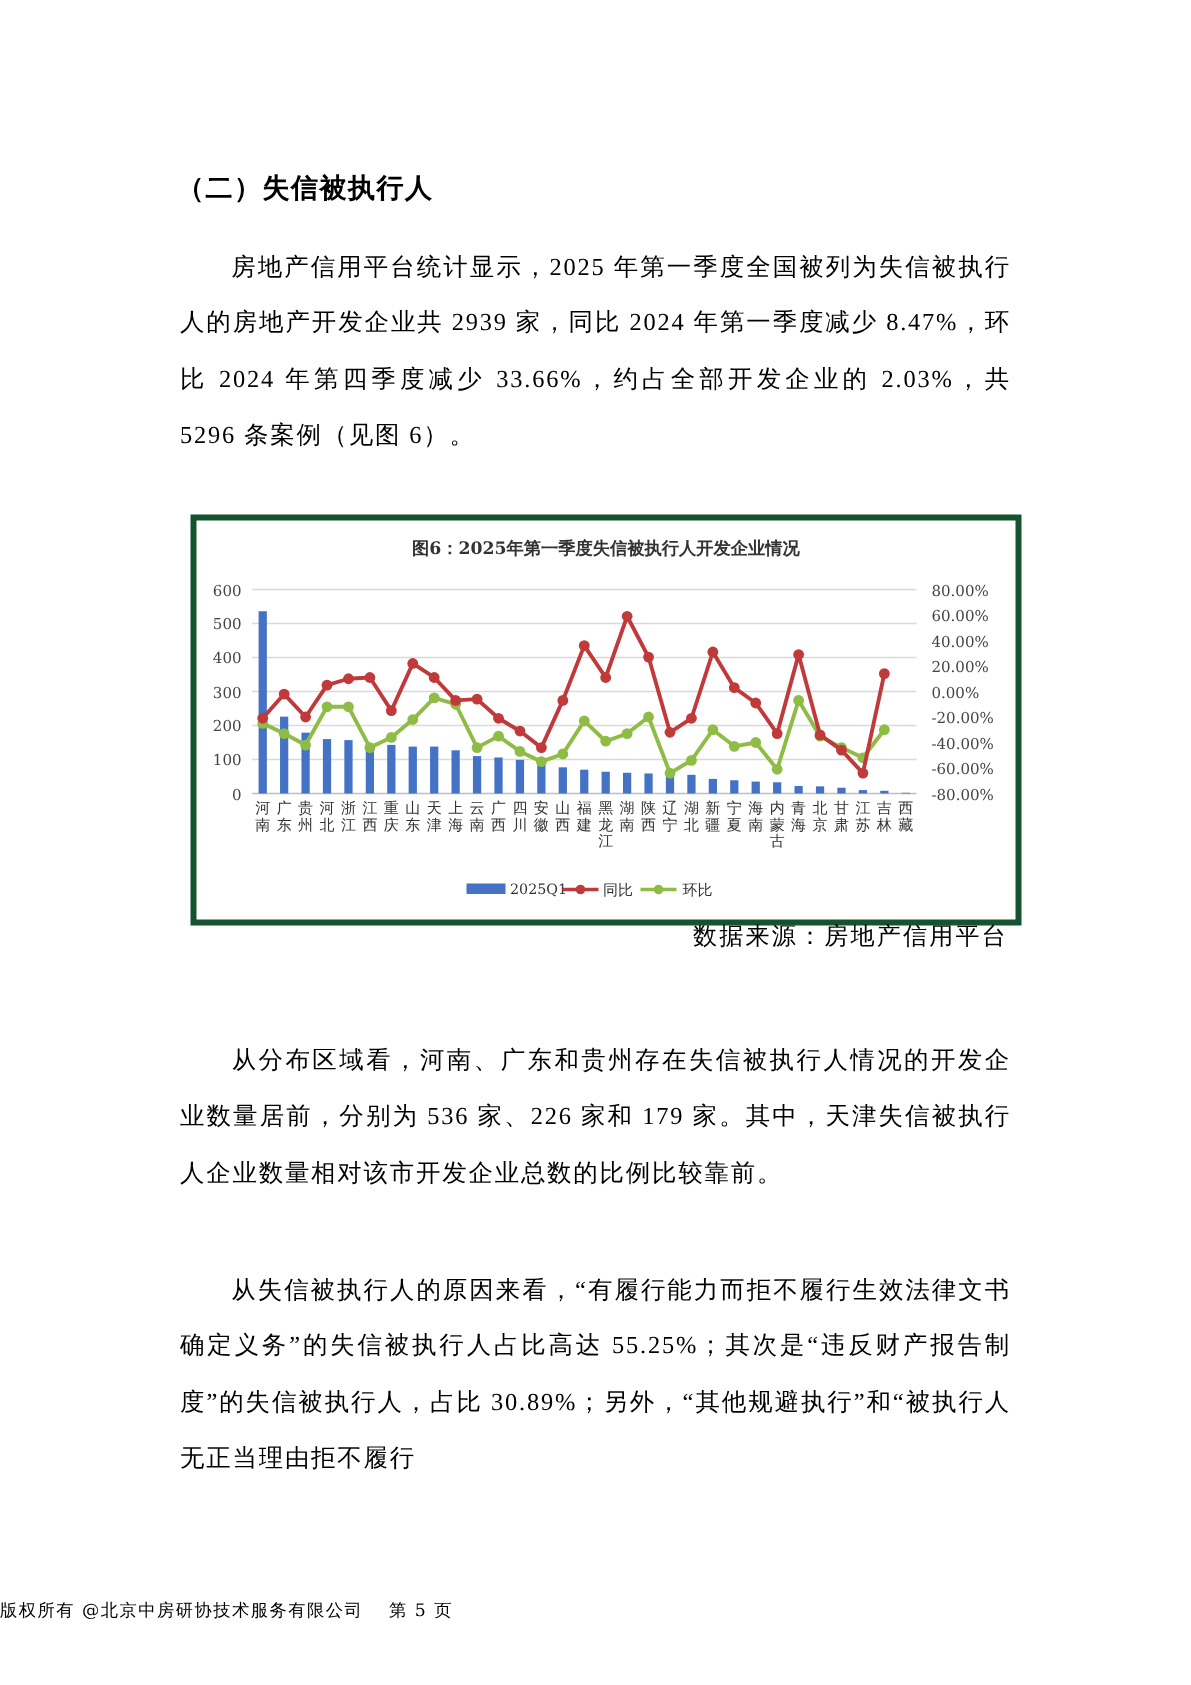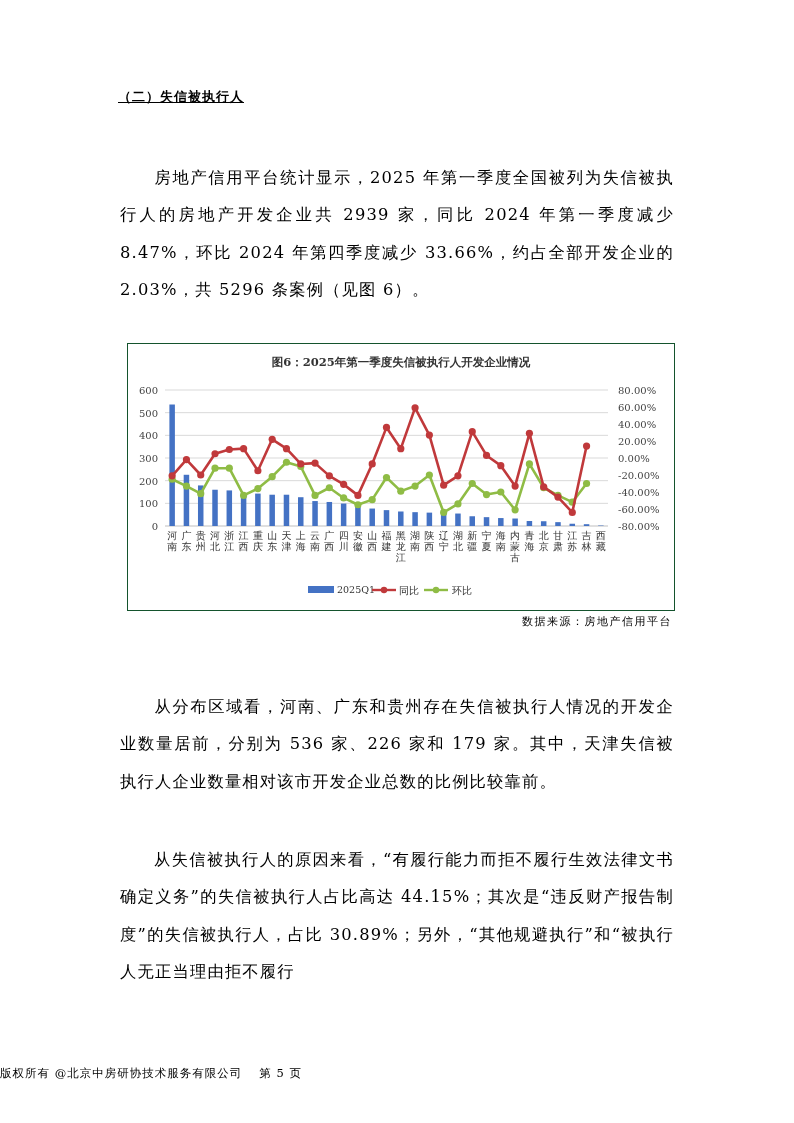--- a/index.html
+++ b/index.html
@@ -1,28 +1,28 @@
 <!DOCTYPE html>
 <html><head>
 <meta charset="utf-8">
 <style>
   html, body { margin:0; padding:0; background:#ffffff; }
   body { width:794px; height:1123px; position:relative; overflow:hidden;
          font-family:"DejaVu Serif","Liberation Serif",serif; color:#000; }
-  .heading { position:absolute; left:118px; top:88px; font-size:13px; font-weight:bold;
-             font-family:"DejaVu Sans","Liberation Sans",sans-serif; letter-spacing:1px;text-decoration:underline; }
+  .heading { position:absolute; left:118px; top:113px; font-size:18px; font-weight:bold;
+             font-family:"DejaVu Sans","Liberation Sans",sans-serif; letter-spacing:1px; }
   .para { position:absolute; left:120px; width:554px; font-size:16.3px; line-height:37.4px;
-          text-align:justify; text-align-last:left; letter-spacing:1.2px; }
+          text-align:justify; text-align-last:left; letter-spacing:1.2px;font-family:Liberation Serif, serif; }
   .para .indent { display:inline-block; width:34px; }
   #p1 { top:159px; }
   #p2 { top:688px; }
   #p3 { top:841px; }
   .chart-box { position:absolute; left:127px; top:343px; width:546px; height:266px;
-               border:1px solid #14532d; background:#fff; }
-  .source { position:absolute; right:122px; top:614px; font-size:11px; letter-spacing:1.5px;
+               border:4px solid #14532d; background:#fff; }
+  .source { position:absolute; right:122px; top:614px; font-size:16px; letter-spacing:1.5px;
             font-family:"DejaVu Sans","Liberation Sans",sans-serif; }
   .footer { position:absolute; left:0; width:794px; top:1066px; text-align:left;
             font-size:11.5px; letter-spacing:1px; font-family:"DejaVu Serif","Liberation Serif",serif; }
   svg text { font-family:"DejaVu Serif","Liberation Serif",serif; }
 </style>
 </head>
 <body>
 
 <div class="heading">（二）失信被执行人</div>
 
@@ -219,15 +219,15 @@
       <line x1="296" x2="320" y1="246" y2="246" stroke="#8fbc45" stroke-width="2.4"></line>
       <circle cx="308" cy="246" r="3.2" fill="#8fbc45"></circle>
       <text x="324" y="249.5" font-size="10" fill="#333">环比</text>
     </svg>
 </div>
 
 <div class="source">数据来源：房地产信用平台</div>
 
 <div class="para" id="p2"><span class="indent"></span><span>从分布区域看，河南、广东和贵州存在失信被执行人情况的开发企业数量居前，分别为 536 家、226 家和 179 家。其中，天津失信被执行人企业数量相对该市开发企业总数的比例比较靠前。</span></div>
 
-<div class="para" id="p3"><span class="indent"></span><span>从失信被执行人的原因来看，“有履行能力而拒不履行生效法律文书确定义务”的失信被执行人占比高达 44.15%；其次是“违反财产报告制度”的失信被执行人，占比 30.89%；另外，“其他规避执行”和“被执行人无正当理由拒不履行</span></div>
+<div class="para" id="p3"><span class="indent"></span><span>从失信被执行人的原因来看，“有履行能力而拒不履行生效法律文书确定义务”的失信被执行人占比高达 55.25%；其次是“违反财产报告制度”的失信被执行人，占比 30.89%；另外，“其他规避执行”和“被执行人无正当理由拒不履行</span></div>
 
 <div class="footer">版权所有 @北京中房研协技术服务有限公司　 第 5 页</div>
 
 </body></html>

